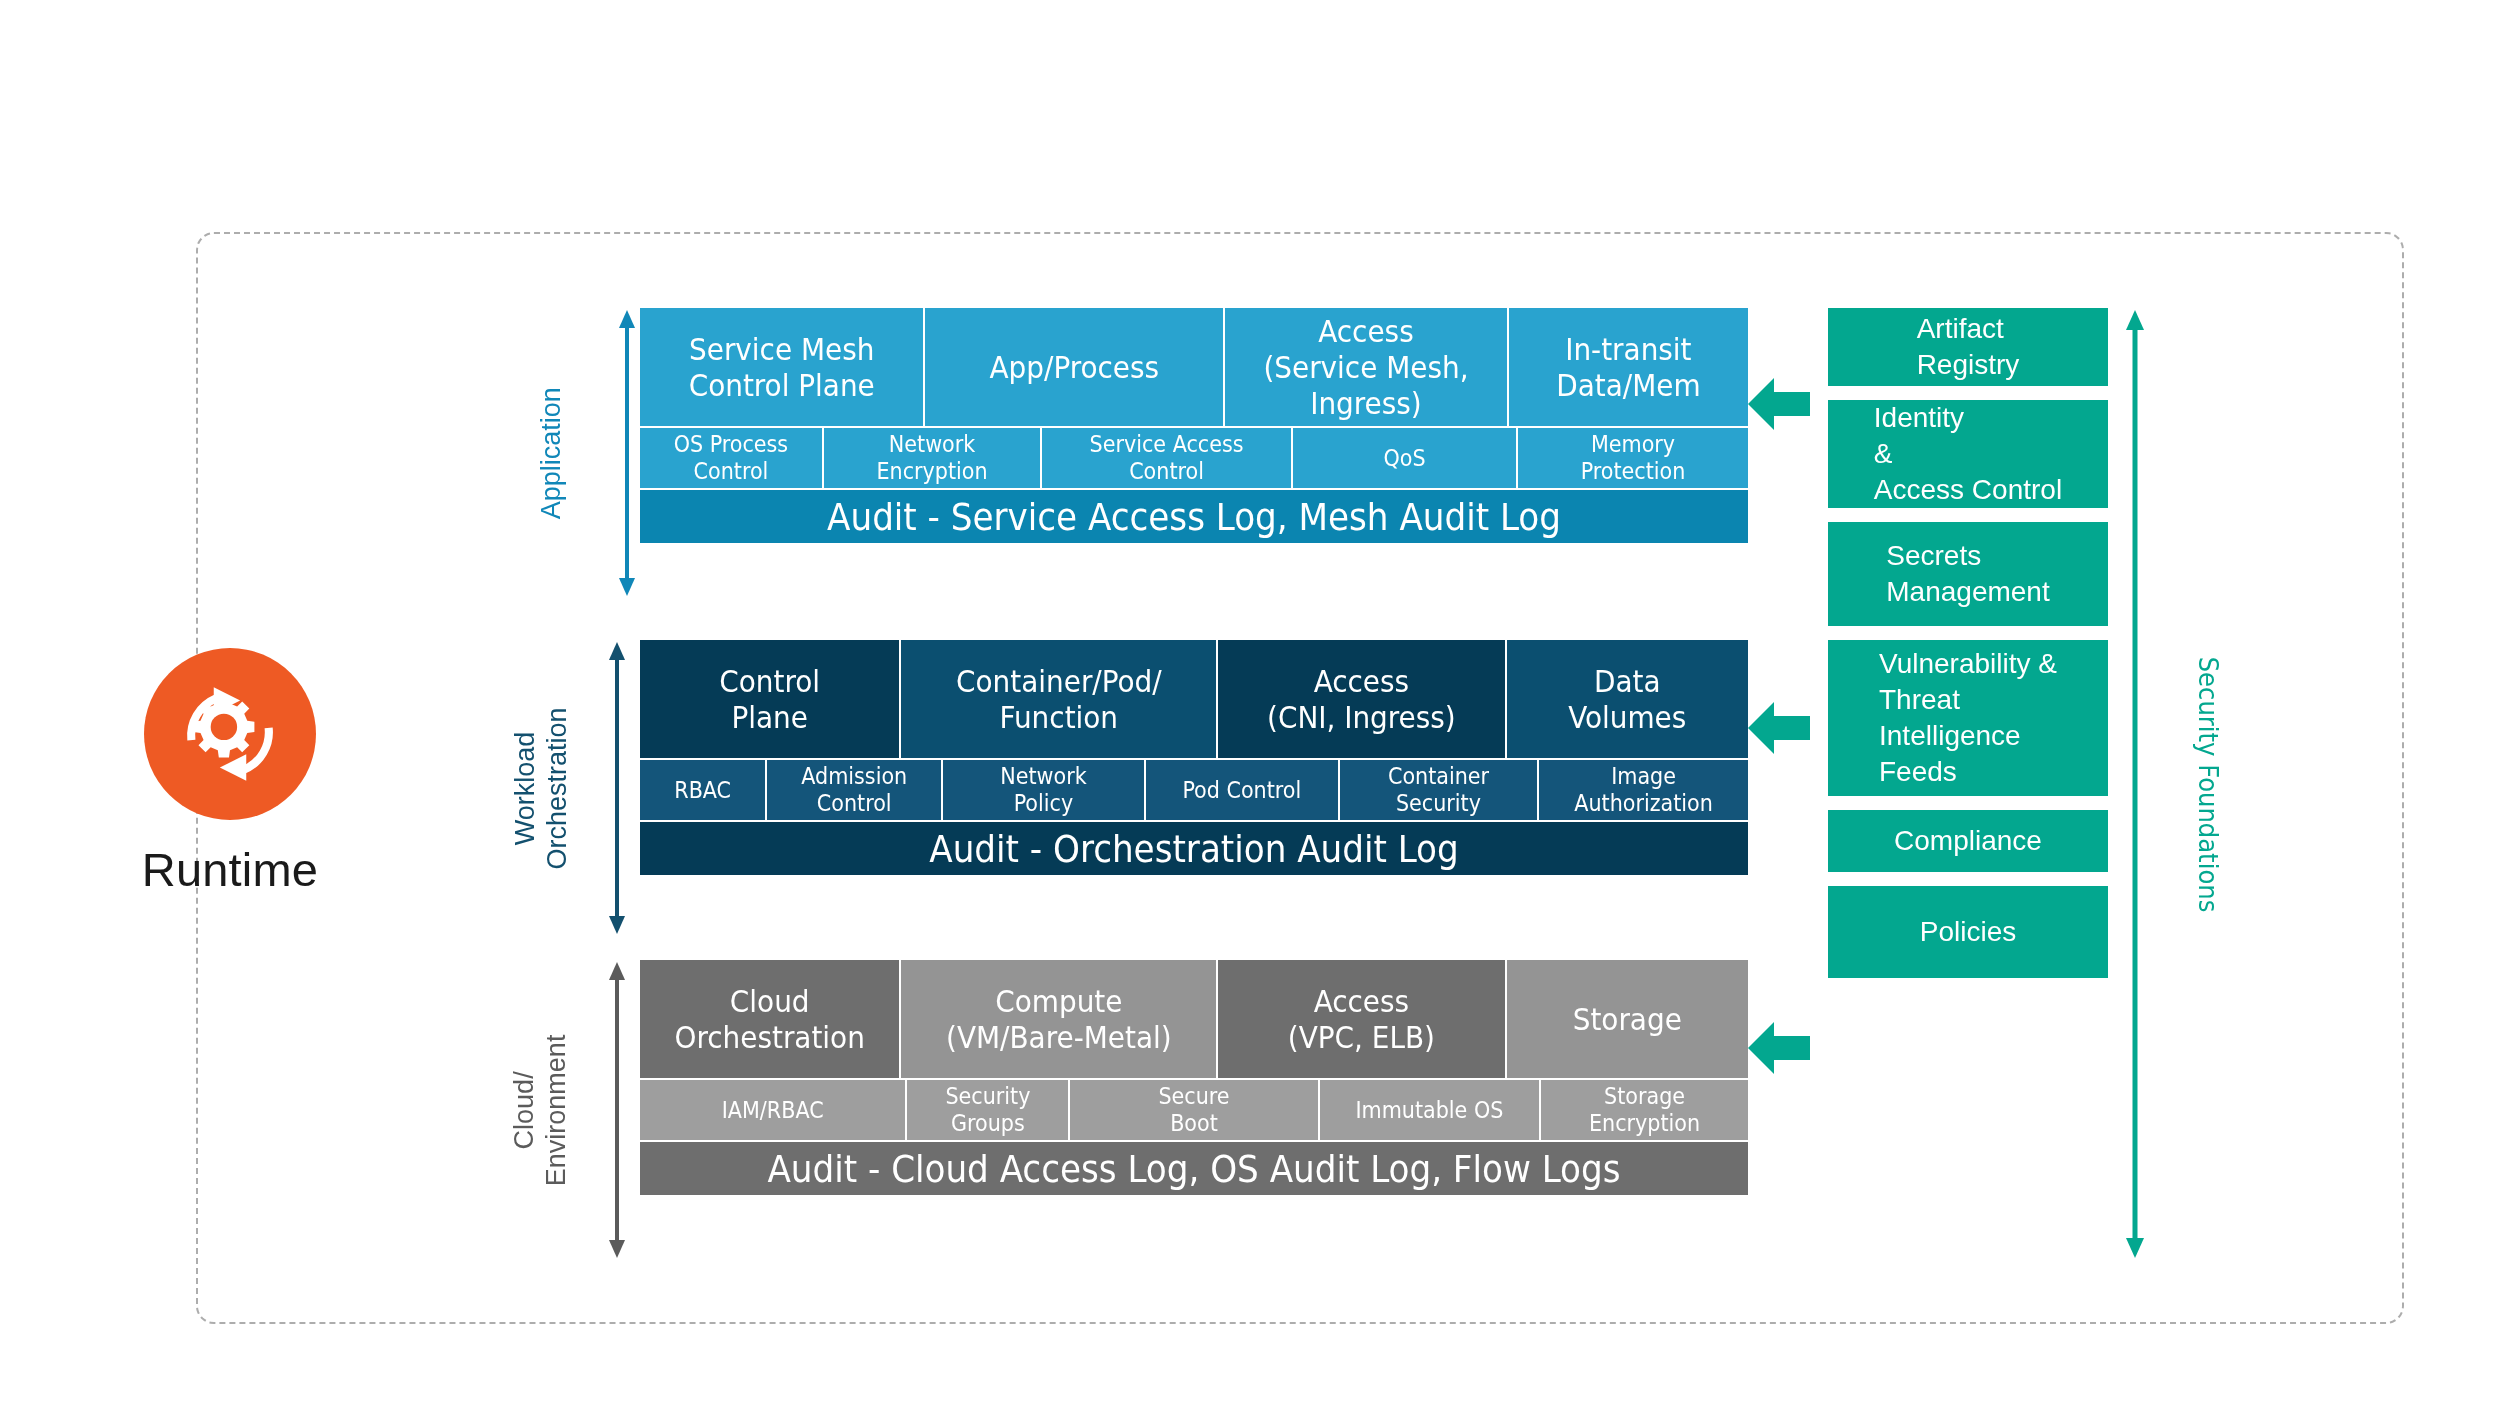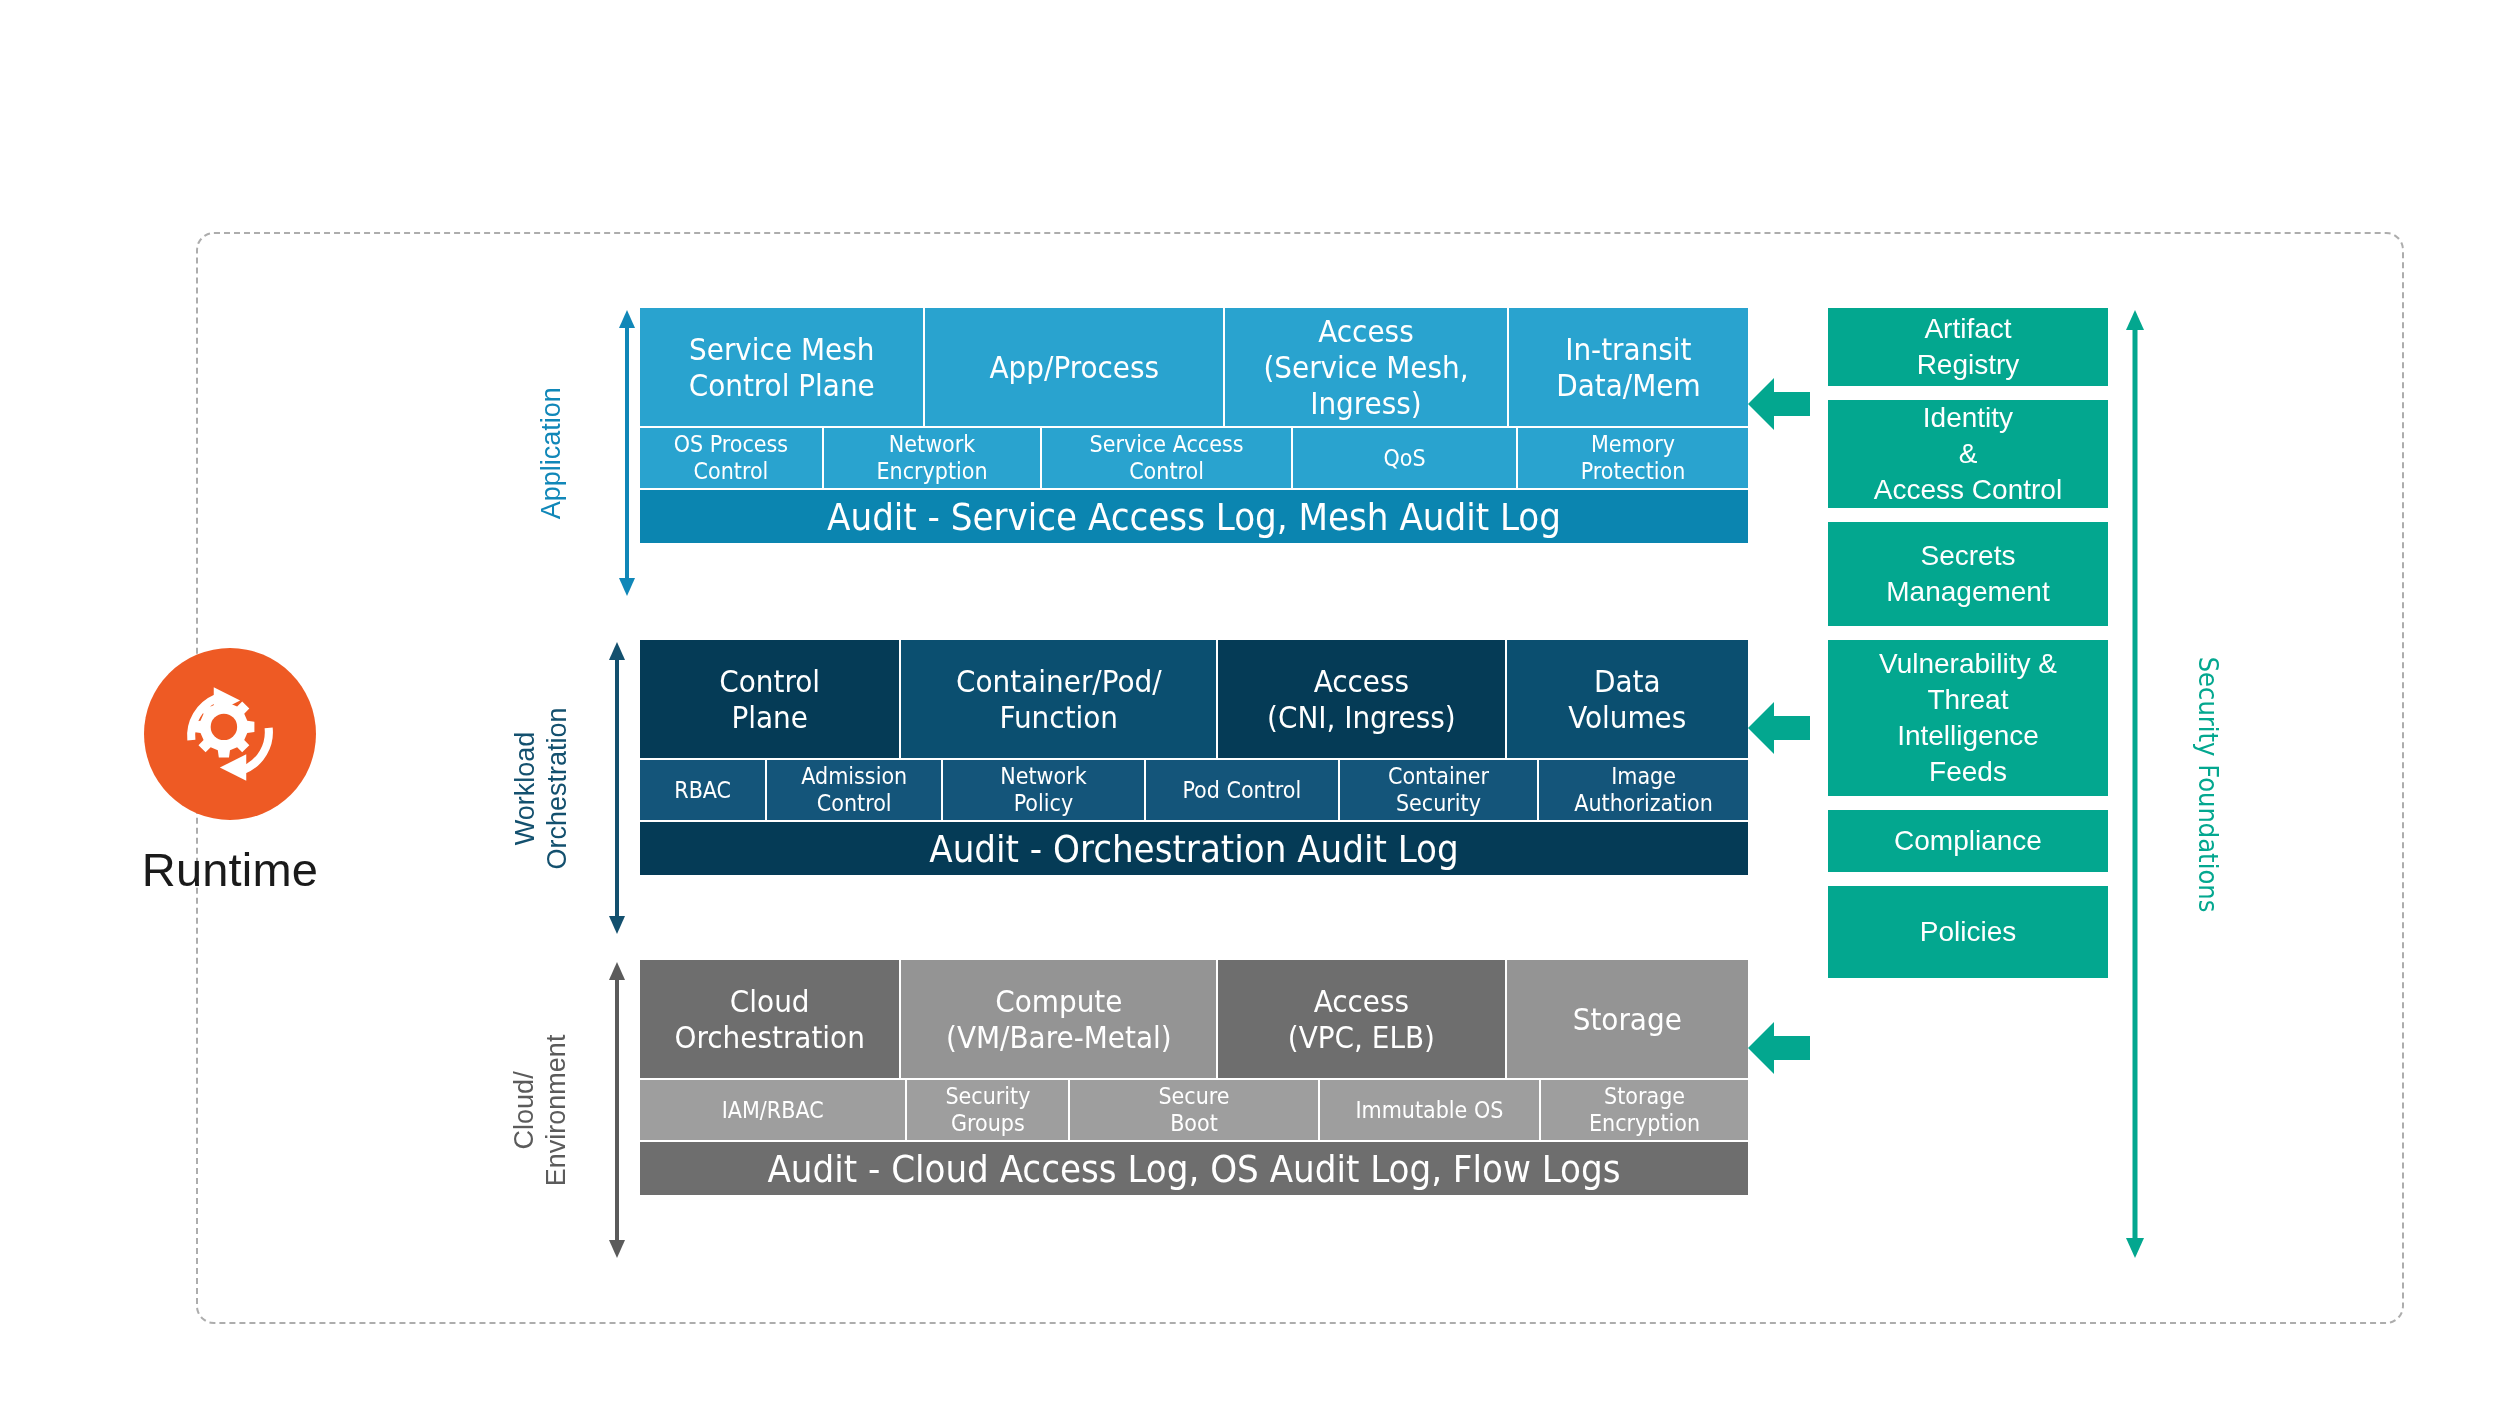--- a/index.html
+++ b/index.html
@@ -64,21 +64,21 @@
   #axis-application{left:490px;top:308px;height:290px;}
   #axis-application .axis-label span{color:#1087B8;}
   #axis-workload{left:480px;top:640px;height:296px;}
   #axis-workload .axis-label span{color:#13506E;}
   #axis-cloud{left:480px;top:960px;height:300px;}
   #axis-cloud .axis-label span{color:#5b5b5b;}
 
   
   #foundations{position:absolute;left:1828px;top:308px;width:280px;}
   .found-box{box-sizing:border-box;width:280px;background:#03A78F;color:#fff;
-    display:flex;align-items:center;justify-content:center;text-align:center;
+    display:flex;align-items:center;justify-content:center;text-align:left;
     font-size:28px;line-height:1.28;margin-bottom:14px;}
 
   
   .left-arrow{position:absolute;width:62px;height:52px;}
   .left-arrow svg{display:block;}
   #arrow-application{left:1748px;top:378px;}
   #arrow-workload{left:1748px;top:702px;}
   #arrow-cloud{left:1748px;top:1022px;}
 
   

